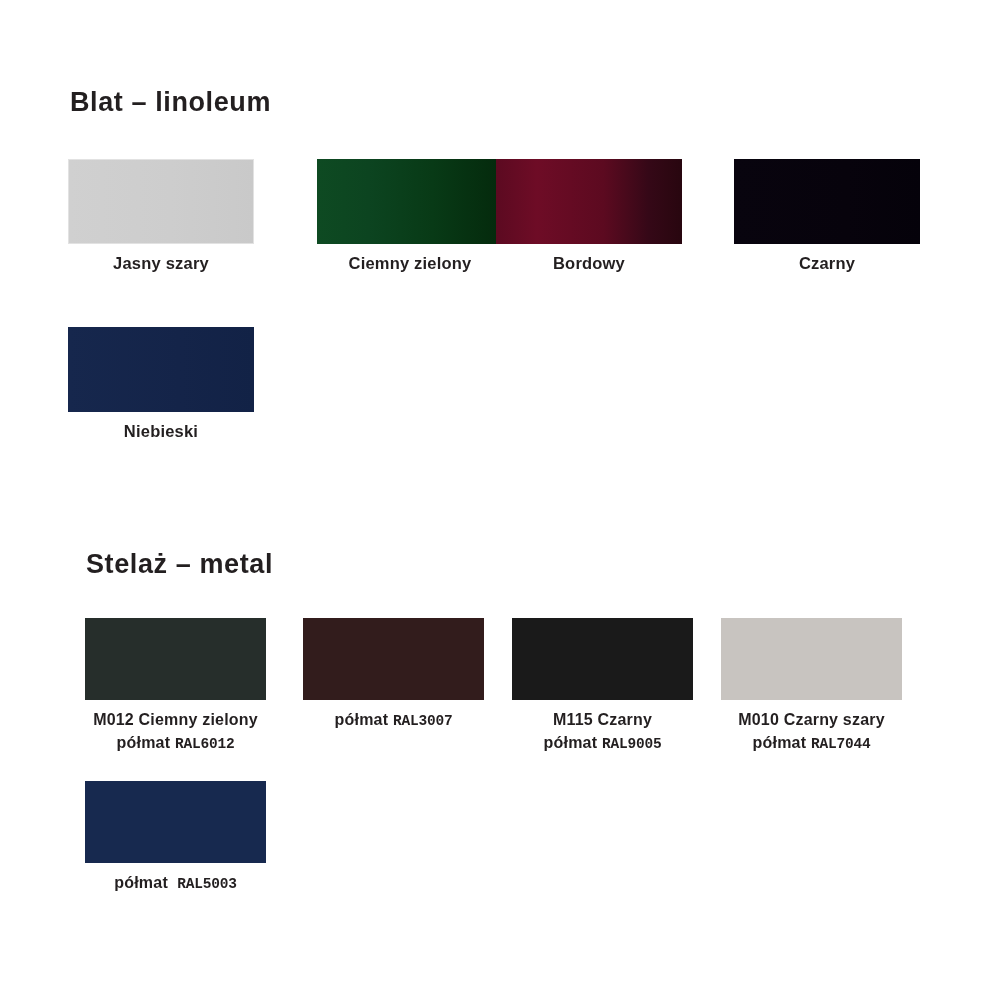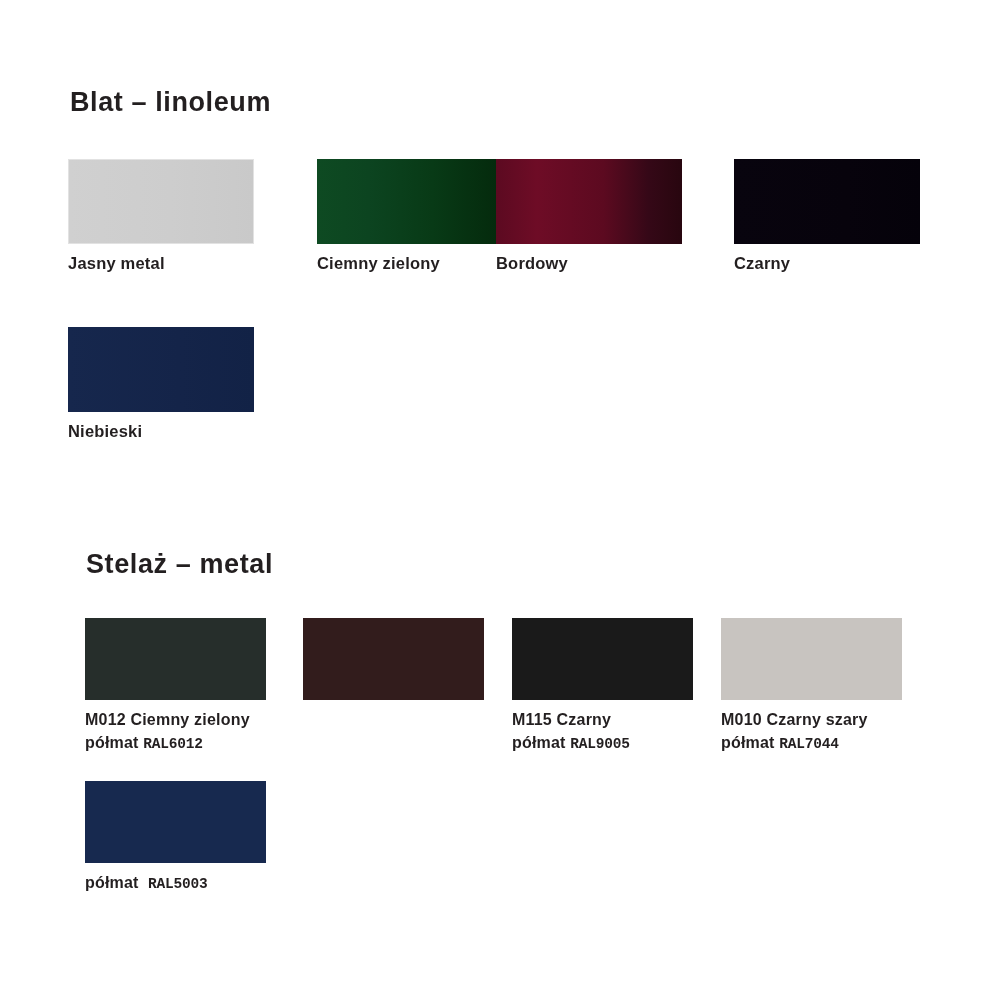--- a/index.html
+++ b/index.html
@@ -12,20 +12,21 @@
     background: #ffffff;
     font-family: "Liberation Sans", sans-serif;
     color: #231f20;
     position: relative;
     overflow: hidden;
   }
 
   .page {
     position: absolute;
     inset: 0;
+    text-align: center;
   }
 
   
   .section-title {
     position: absolute;
     font-family: "Liberation Sans", sans-serif;
     font-weight: bold;
     font-size: 27px;
     letter-spacing: 0.6px;
     color: #231f20;
@@ -91,21 +92,21 @@
 <body style="background: rgb(255, 255, 255); color: rgb(35, 31, 32);">
 
 <div class="page">
 
   <div class="section-title" id="title-linoleum">Blat – linoleum</div>
 
   <div class="swatch-grid" id="grid-linoleum">
 
     <div class="swatch-cell" style="left:0px; top:0px;">
       <span class="chip outline" style="background: linear-gradient(90deg, rgb(208, 208, 208) 0%, rgb(205, 205, 205) 55%, rgb(201, 201, 201) 100%);"></span>
-      <div class="chip-label">Jasny metal</div>
+      <div class="chip-label">Jasny szary</div>
     </div>
 
     <div class="swatch-cell" style="left:214px; top:0px;padding-left:35px;">
       <span class="chip" style="background: linear-gradient(90deg, rgb(14, 74, 34) 0%, rgb(12, 68, 32) 28%, rgb(8, 58, 22) 62%, rgb(4, 41, 12) 100%);"></span>
       <div class="chip-label">Ciemny zielony</div>
     </div>
 
     <div class="swatch-cell" style="left:428px; top:0px;">
       <span class="chip" style="background: linear-gradient(90deg, rgb(92, 10, 33) 0%, rgb(110, 12, 38) 22%, rgb(92, 10, 32) 58%, rgb(53, 8, 23) 82%, rgb(40, 6, 15) 100%);"></span>
       <div class="chip-label">Bordowy</div>
@@ -131,20 +132,21 @@
       <span class="chip metal" style="background: rgb(38, 46, 43);"></span>
       <div class="chip-label metal">
         <span class="lbl-line">M012 Ciemny zielony</span>
         <span class="lbl-line"><span>półmat </span><span class="ral">RAL6012</span></span>
       </div>
     </div>
 
     <div class="swatch-cell" style="left:218px; top:0px;">
       <span class="chip metal" style="background: rgb(50, 28, 28);"></span>
       <div class="chip-label metal">
+        <span class="lbl-line"><span>półmat </span><span class="ral">RAL3007</span></span>
       </div>
     </div>
 
     <div class="swatch-cell" style="left:427px; top:0px;">
       <span class="chip metal" style="background: rgb(26, 26, 26);"></span>
       <div class="chip-label metal">
         <span class="lbl-line">M115 Czarny</span>
         <span class="lbl-line"><span>półmat </span><span class="ral">RAL9005</span></span>
       </div>
     </div>

